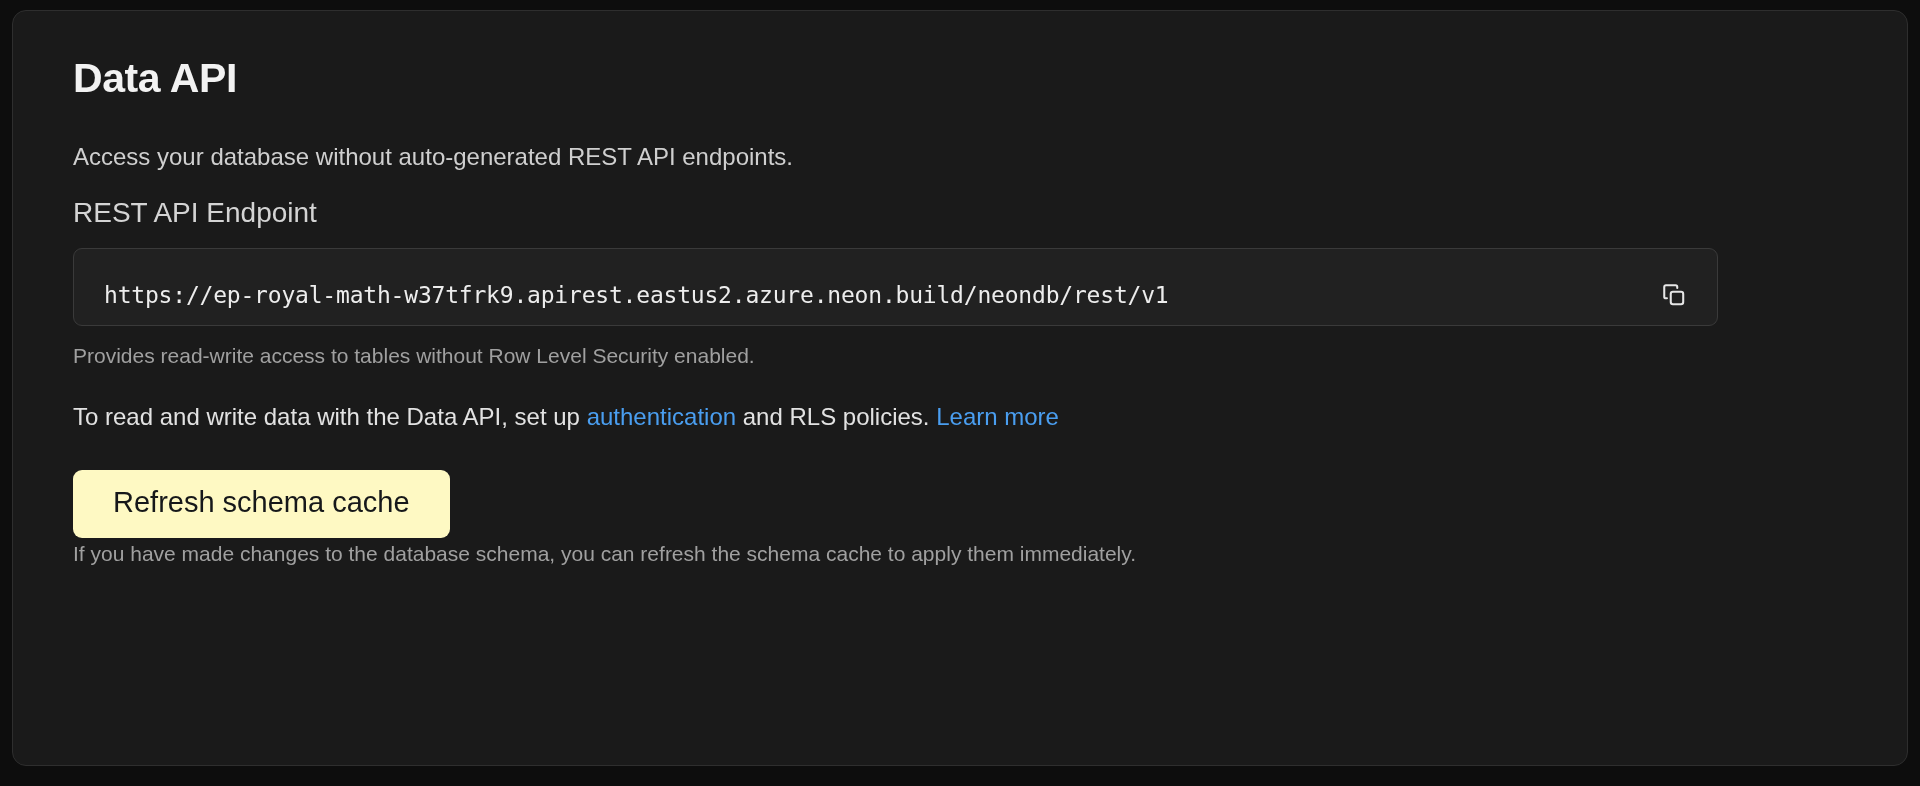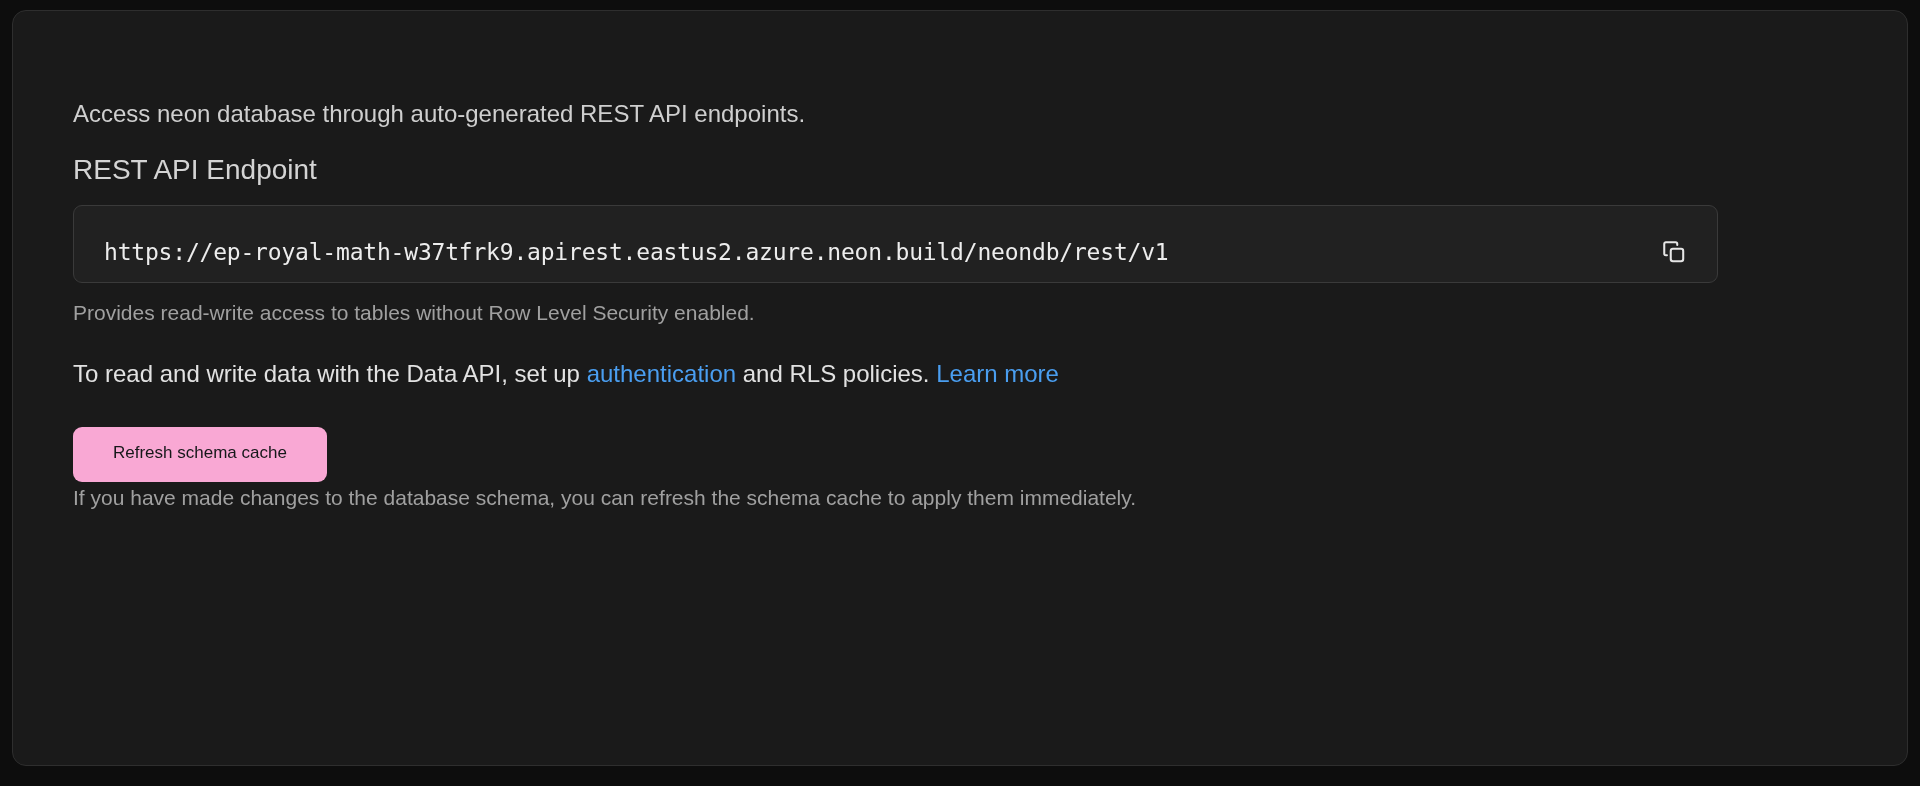--- a/index.html
+++ b/index.html
@@ -103,46 +103,47 @@
   }
   .info-line a {
     color: #4a9ef0;
     text-decoration: none;
     cursor: pointer;
   }
 
   .refresh-btn {
     margin-top: 38px;
     display: inline-block;
-    background: #f9a8d4;
+    background: #fef9c3;
     color: #16181a;
     border: none;
     border-radius: 9px;
     font-family: "Liberation Sans", sans-serif;
-    font-size: 17px;
+    font-size: 29px;
     padding: 17px 40px 19px 40px;
     cursor: pointer;
     line-height: 1.1;
   }
 
   .footnote {
     margin-top: 2px;
     font-size: 21px;
     color: #a0a0a0;
     line-height: 1.3;
   }
 </style>
 </head>
 <body>
 
 <div class="page">
   <div class="card">
 
+    <h1 class="card-title">Data API</h1>
 
-    <p class="card-subtitle">Access neon database through auto-generated REST API endpoints.</p>
+    <p class="card-subtitle">Access your database without auto-generated REST API endpoints.</p>
 
     <div class="field-label">REST API Endpoint</div>
 
     <div class="endpoint-row">
       <div class="endpoint-value">https://ep-royal-math-w37tfrk9.apirest.eastus2.azure.neon.build/neondb/rest/v1</div>
       <button class="copy-btn">
         <span>
           <svg width="26" height="26" viewBox="0 0 24 24" fill="none" stroke="#e6e6e6" stroke-width="1.9" stroke-linecap="round" stroke-linejoin="round">
             <rect x="9" y="9" width="11.5" height="11.5" rx="2"></rect>
             <path d="M5.5 15H4.5A1.5 1.5 0 0 1 3 13.5V4.5A1.5 1.5 0 0 1 4.5 3h9A1.5 1.5 0 0 1 15 4.5V5.5"></path>

